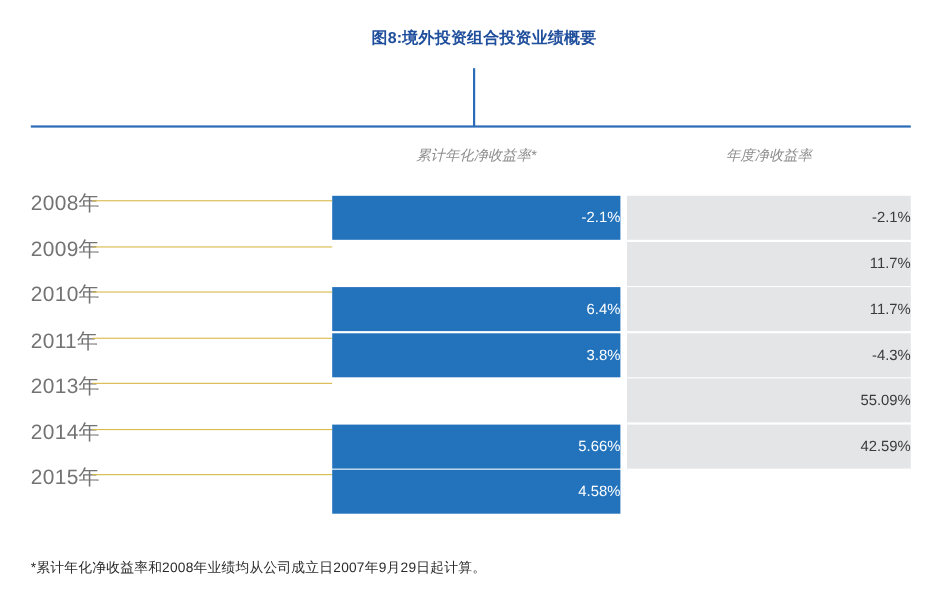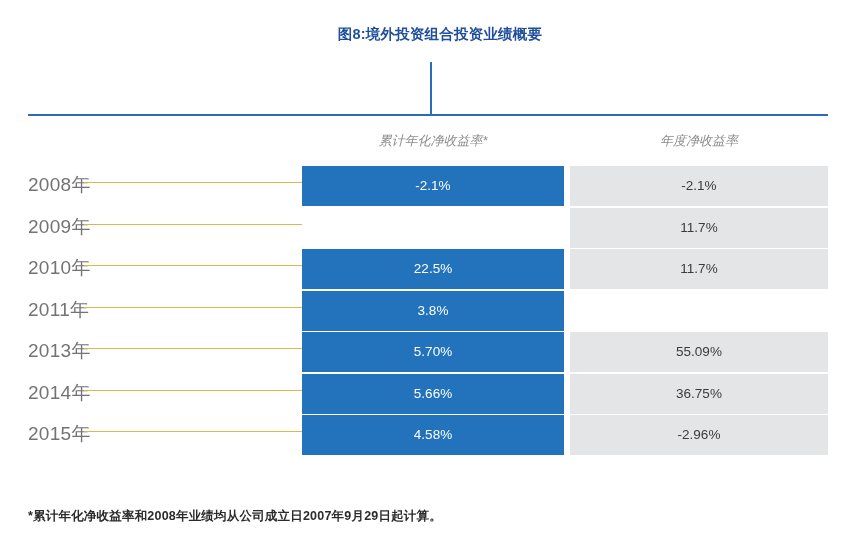--- a/index.html
+++ b/index.html
@@ -93,24 +93,24 @@
     position: absolute;
     left: 84px;
     top: 20px;
     width: 218px;
     height: 1px;
     background: #d9b949;
   }
 
   .cell {
     position: absolute;
-    top: 4px;
+    top: 16px;
     height: 40px;
     line-height: 40px;
-    text-align: center;
+    text-align: right;
     font-size: 13.5px;
   }
   .cell.cum {
     left: 302px;
     width: 262px;
     background: #2272bc;
     color: #ffffff;
   }
   .cell.ann {
     left: 570px;
@@ -119,21 +119,20 @@
     color: #3b3b3b;
   }
 
   .footnote {
     position: absolute;
     left: 28px;
     top: 508px;
     font-size: 12.5px;
     color: #2b2b2b;
     letter-spacing: 0.2px;
-    font-weight: bold;
   }
 </style>
 </head>
 <body>
 
 <div class="figure">
 
   <div class="title">图8:境外投资组合投资业绩概要</div>
   <div class="title-stem"></div>
   <div class="top-rule"></div>
@@ -152,49 +151,48 @@
 
     <div class="row">
       <div class="year">2009年</div>
       <div class="leader"></div>
       <div class="cell ann">11.7%</div>
     </div>
 
     <div class="row">
       <div class="year">2010年</div>
       <div class="leader"></div>
-      <div class="cell cum">22.5%</div>
+      <div class="cell cum">6.4%</div>
       <div class="cell ann">11.7%</div>
     </div>
 
     <div class="row">
       <div class="year">2011年</div>
       <div class="leader"></div>
       <div class="cell cum">3.8%</div>
+      <div class="cell ann">-4.3%</div>
     </div>
 
 
     <div class="row">
       <div class="year">2013年</div>
       <div class="leader"></div>
-      <div class="cell cum">5.70%</div>
       <div class="cell ann">55.09%</div>
     </div>
 
     <div class="row">
       <div class="year">2014年</div>
       <div class="leader"></div>
       <div class="cell cum">5.66%</div>
-      <div class="cell ann">36.75%</div>
+      <div class="cell ann">42.59%</div>
     </div>
 
     <div class="row">
       <div class="year">2015年</div>
       <div class="leader"></div>
       <div class="cell cum">4.58%</div>
-      <div class="cell ann">-2.96%</div>
     </div>
 
   </div>
 
   <div class="footnote">*累计年化净收益率和2008年业绩均从公司成立日2007年9月29日起计算。</div>
 
 </div>
 
 </body></html>

